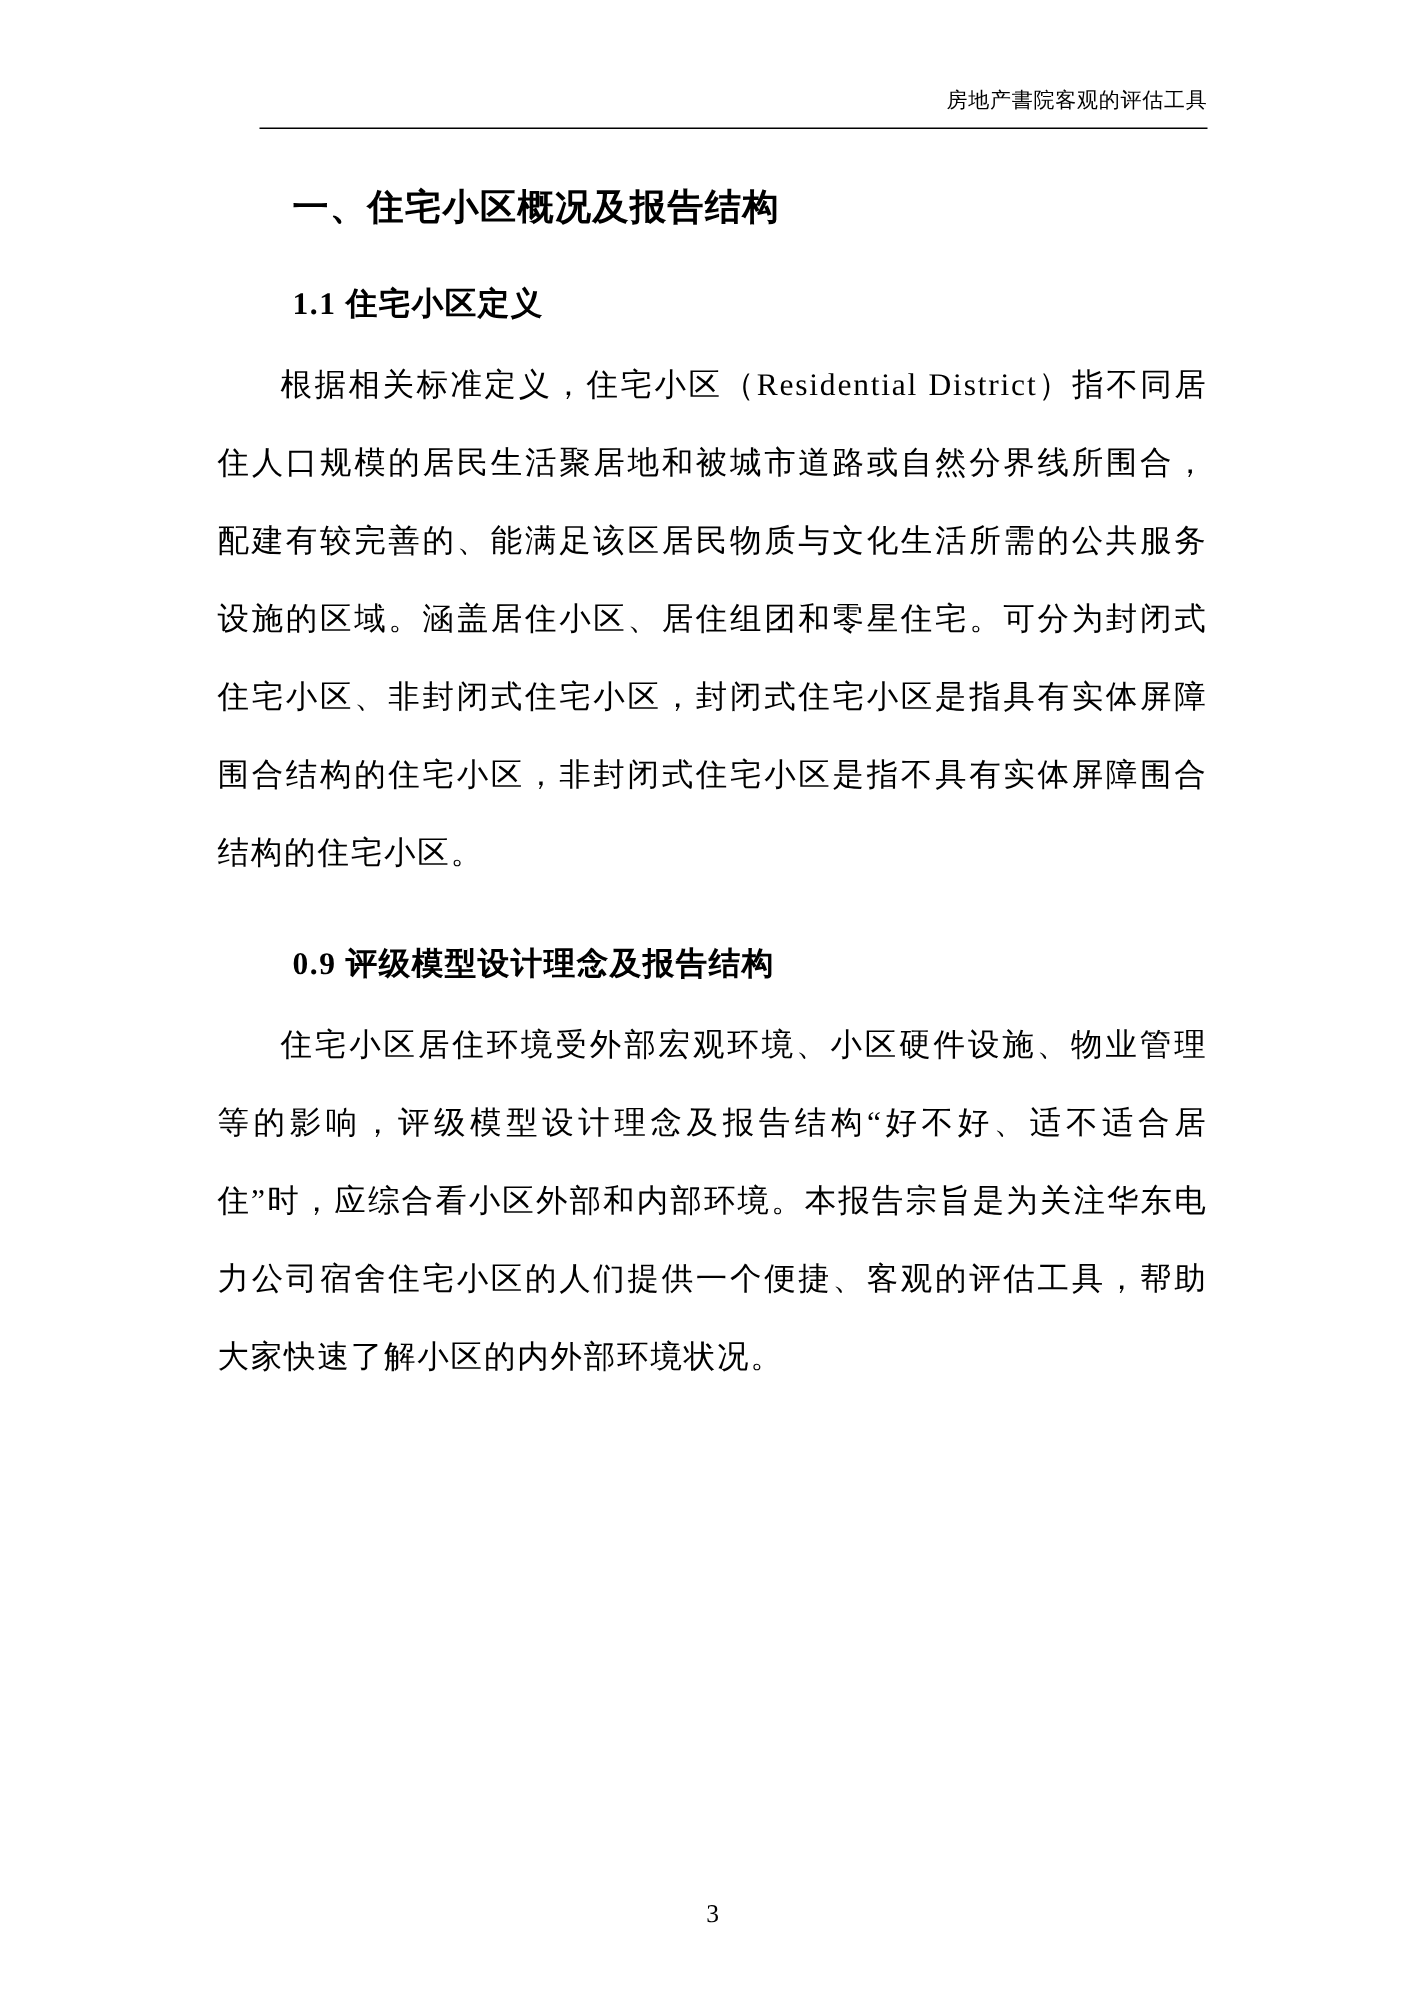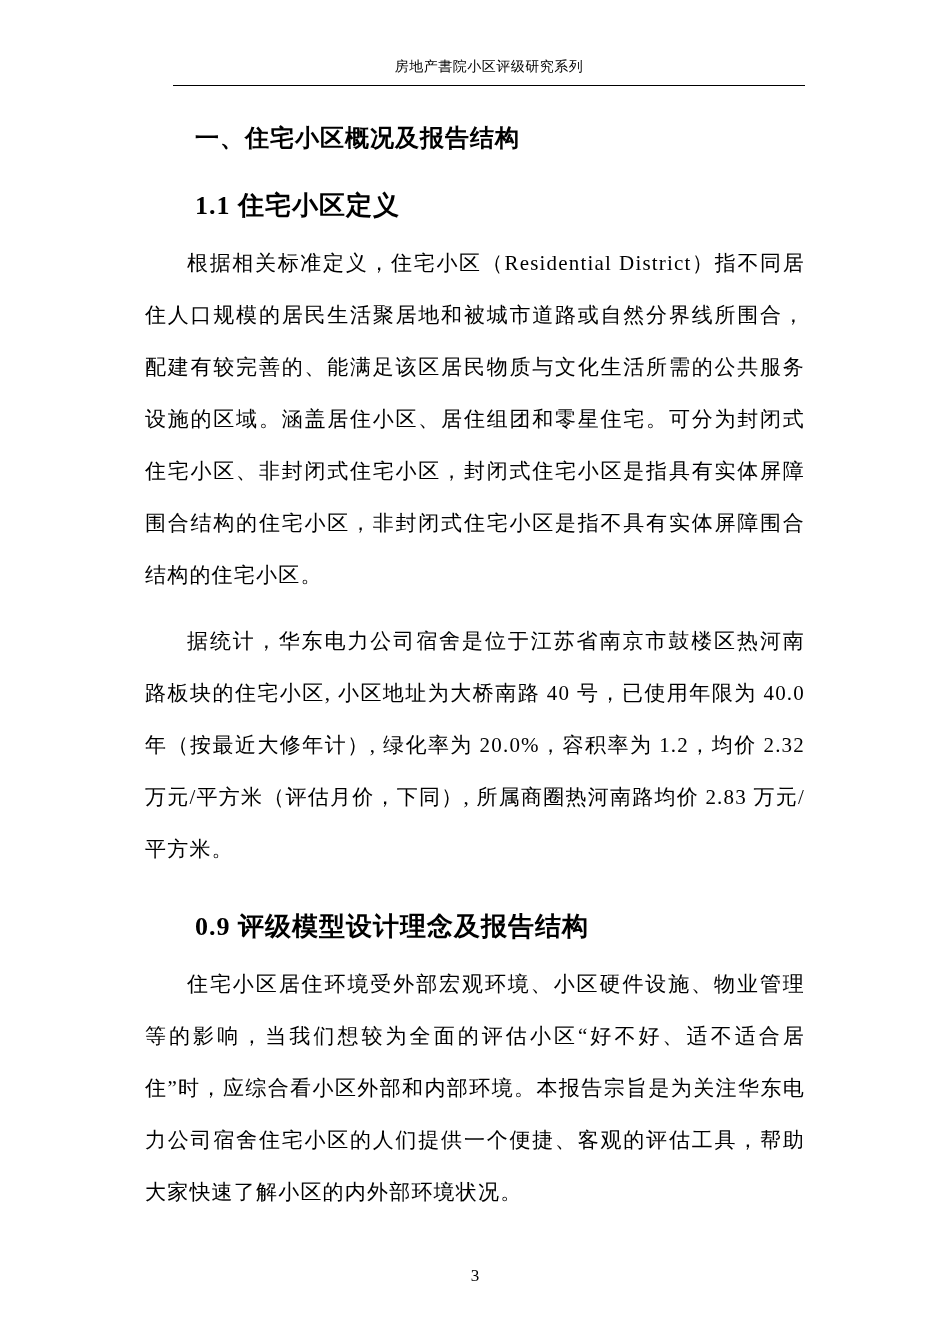--- a/index.html
+++ b/index.html
@@ -13,38 +13,38 @@
   .page {
     position: relative;
     width: 950px;
     height: 1344px;
     background: #ffffff;
     padding: 58px 145px 0 145px;
     overflow: hidden;
   }
   .page-header {
     display: flex;
-    justify-content: center;
+    justify-content: flex-end;
     align-items: flex-end;
     font-size: 14px;
     letter-spacing: 0.5px;
     padding-bottom: 9px;
     border-bottom: 1.5px solid #000000;
     margin-left: 28px;
   }
   .doc-title {
     font-size: 24px;
     font-weight: bold;
     letter-spacing: 1px;
     padding-left: 50px;
     margin-top: 36px;
     font-family: Liberation Serif, serif;
   }
   .section-heading {
-    font-size: 26px;
+    font-size: 21px;
     font-weight: bold;
     letter-spacing: 1px;
     padding-left: 50px;
     margin-top: 34px;
   }
   .para {
     font-size: 21px;
     line-height: 52px;
     letter-spacing: 1.2px;
     text-align: justify;
@@ -62,36 +62,35 @@
     font-size: 17px;
   }
 </style>
 </head>
 <body>
 
 <div class="page">
 
   <header class="page-header">
     <span class="header-left">房地产書院</span>
-    <span class="header-right">小区评级研究系列</span>
+    <span class="header-right">客观的评估工具</span>
   </header>
 
   <h1 class="doc-title">一、住宅小区概况及报告结构</h1>
 
   <section>
     <h2 class="section-heading">1.1 住宅小区定义</h2>
     <p class="para">根据相关标准定义，住宅小区（Residential District）指不同居住人口规模的居民生活聚居地和被城市道路或自然分界线所围合，配建有较完善的、能满足该区居民物质与文化生活所需的公共服务设施的区域。涵盖居住小区、居住组团和零星住宅。可分为封闭式住宅小区、非封闭式住宅小区，封闭式住宅小区是指具有实体屏障围合结构的住宅小区，非封闭式住宅小区是指不具有实体屏障围合结构的住宅小区。</p>
   </section>
 
   <section>
-    <p class="para">据统计，华东电力公司宿舍是位于江苏省南京市鼓楼区热河南路板块的住宅小区, 小区地址为大桥南路 40 号，已使用年限为 40.0 年（按最近大修年计）, 绿化率为 20.0%，容积率为 1.2，均价 2.32 万元/平方米（评估月价，下同）, 所属商圈热河南路均价 2.83 万元/平方米。</p>
   </section>
 
   <section>
     <h2 class="section-heading">0.9 评级模型设计理念及报告结构</h2>
-    <p class="para">住宅小区居住环境受外部宏观环境、小区硬件设施、物业管理等的影响，当我们想较为全面的评估小区“好不好、适不适合居住”时，应综合看小区外部和内部环境。本报告宗旨是为关注华东电力公司宿舍住宅小区的人们提供一个便捷、客观的评估工具，帮助大家快速了解小区的内外部环境状况。</p>
+    <p class="para">住宅小区居住环境受外部宏观环境、小区硬件设施、物业管理等的影响，评级模型设计理念及报告结构“好不好、适不适合居住”时，应综合看小区外部和内部环境。本报告宗旨是为关注华东电力公司宿舍住宅小区的人们提供一个便捷、客观的评估工具，帮助大家快速了解小区的内外部环境状况。</p>
   </section>
 
   <footer class="page-footer">
     <span class="page-number">3</span>
   </footer>
 
 </div>
 
 </body></html>

